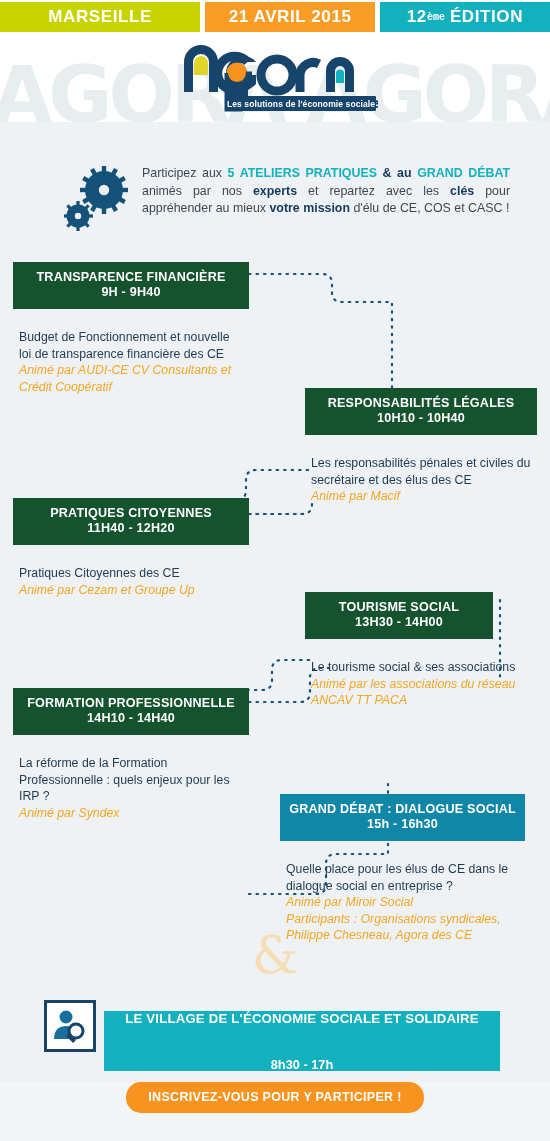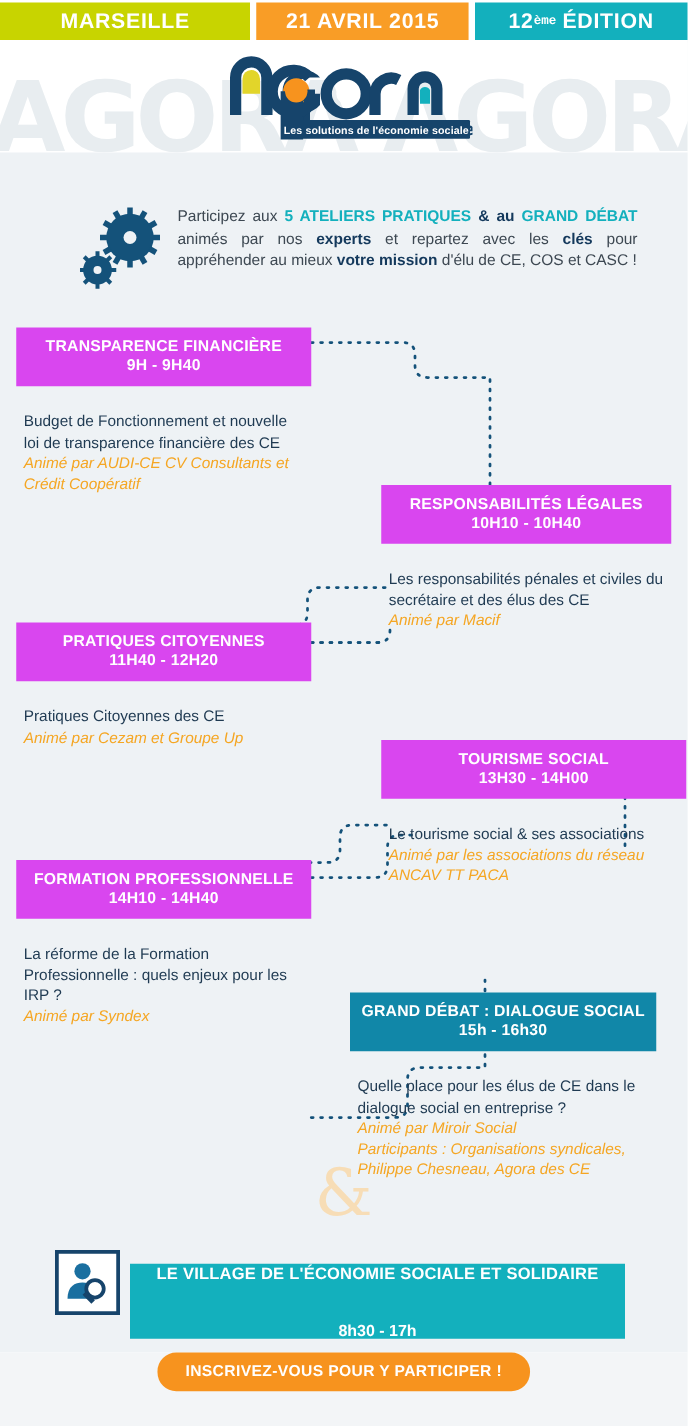--- a/index.html
+++ b/index.html
@@ -60,21 +60,21 @@
   .sess{position:absolute;}
   .sess-head{
     color:#ffffff;text-align:center;font-weight:bold;
     padding:8px 6px 9px;line-height:15px;
     font-size:12.6px;letter-spacing:.2px;
   }
   .sess-head .tm{font-size:12.6px;font-weight:bold;display:block;}
   .sess-body{padding:20px 4px 0 6px;}
   .sess-desc{font-size:12.3px;line-height:16.5px;color:#1f3a52;}
   .sess-anim{font-size:12.3px;line-height:16.5px;color:#f5a623;font-style:italic;}
-  .head-orange{background:#d946ef;}
+  .head-orange{background:#14532d;}
   .head-teal{background:#1187a8;}
 
   
   .conn{position:absolute;left:0;top:0;width:550px;height:960px;pointer-events:none;}
 
   
   .amp{
     position:absolute;left:0;top:925;width:550px;text-align:center;
     font-size:52px;color:#f7ddb6;font-family:"DejaVu Serif", serif;
   }
@@ -235,21 +235,21 @@
           <span class="tm">11H40 - 12H20</span>
         </div>
         <div class="sess-body">
           <div class="sess-desc">Pratiques Citoyennes des CE</div>
           <div class="sess-anim">
             <div>Animé par Cezam et Groupe Up</div>
           </div>
         </div>
       </div>
       <div class="sess" style="left: 305px; top: 592px; width: 240px;">
-        <div class="sess-head head-orange" style="width: 244px; box-sizing: border-box;">
+        <div class="sess-head head-orange" style="width: 188px; box-sizing: border-box;">
           <div>TOURISME SOCIAL</div>
           <span class="tm">13H30 - 14H00</span>
         </div>
         <div class="sess-body">
           <div class="sess-desc">Le tourisme social &amp; ses associations</div>
           <div class="sess-anim">
             <div>Animé par les associations du réseau ANCAV TT PACA</div>
           </div>
         </div>
       </div>

